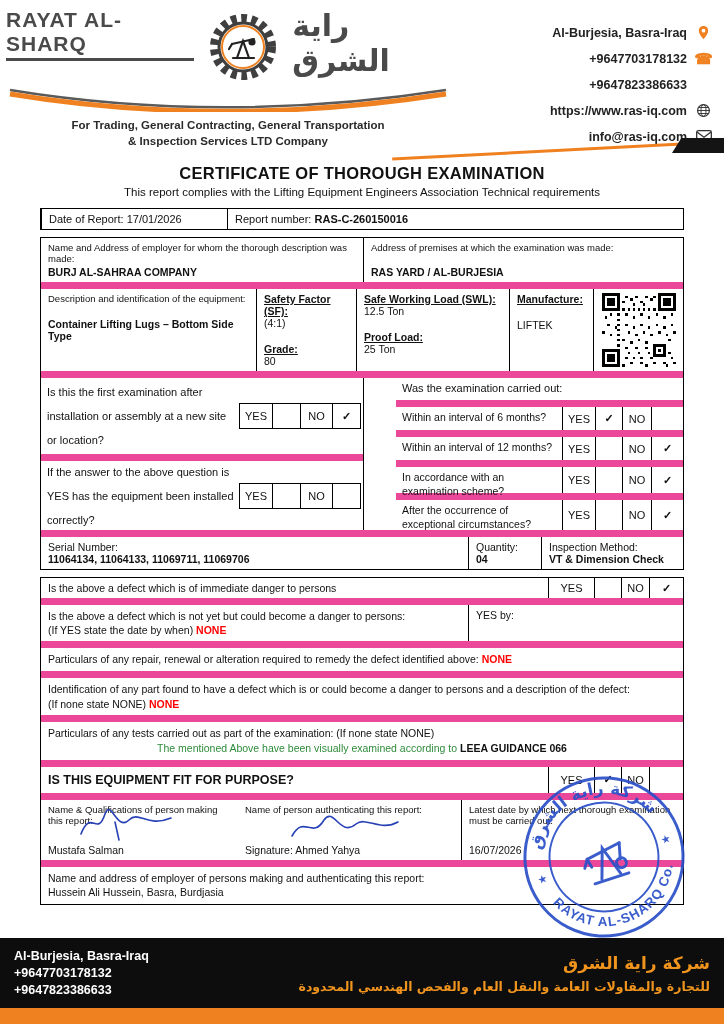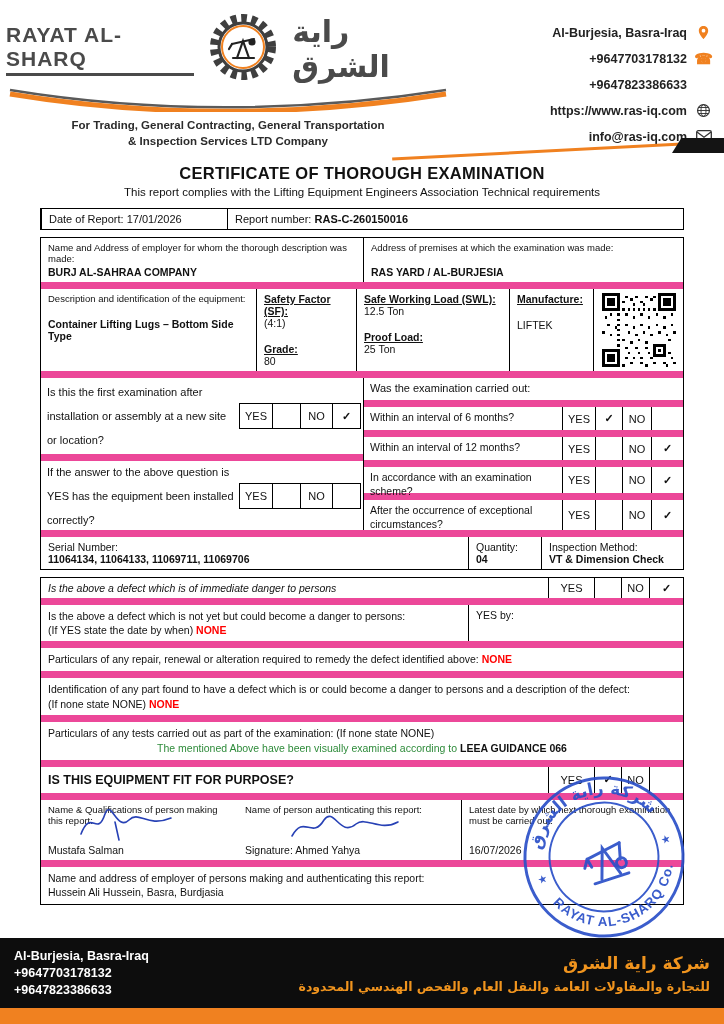--- a/index.html
+++ b/index.html
@@ -3,21 +3,21 @@
 <meta charset="utf-8">
 <style>
   * { margin:0; padding:0; box-sizing:border-box; }
   html,body { background:#9a9a9a; }
   body { font-family:"Liberation Sans", sans-serif; color:#111; }
   .page { width:724px; height:1024px; background:#fff; position:relative; margin:0 auto; overflow:hidden; }
 
   
   .header { position:relative; height:160px; }
   .header-left { position:absolute; left:6px; top:8px; width:444px; }
-  .logo-row { display:flex; align-items:center; justify-content:center; gap:10px; }
+  .logo-row { display:flex; align-items:flex-start; justify-content:center; gap:10px; }
   .logo-en { font-size:21px; font-weight:bold; letter-spacing:1px; color:#4a4a4a; border-bottom:3px solid #4a4a4a; padding-bottom:2px; }
   .logo-ar { font-size:30px; font-weight:bold; color:#4a4a4a; font-family:"DejaVu Sans", sans-serif; }
   .swoosh { margin-top:-6px; }
   .tagline { text-align:center; font-size:11.5px; font-weight:bold; color:#2b2b2b; line-height:1.35; margin-top:2px; }
   .contacts { position:absolute; right:12px; top:24px; display:flex; flex-direction:column; gap:9px; align-items:flex-end; }
   .contact-line { display:flex; align-items:center; gap:8px; font-size:12.5px; font-weight:bold; color:#222; }
   .cicon { width:17px; height:17px; display:inline-flex; align-items:center; justify-content:center; }
   .icon-txt { font-size:15px; color:#f08120; line-height:1; }
   .diag-line { position:absolute; left:392px; top:150px; width:290px; height:3px; background:#f08120; transform:rotate(-3deg); }
   .black-flag { position:absolute; right:0; top:138px; width:52px; height:15px; background:#141414; transform:skewX(-32deg); transform-origin:right bottom; }
@@ -47,38 +47,38 @@
 
   .emp-row > .cell { width:322px; min-height:44px; display:flex; flex-direction:column; }
   .emp-row > .cell:last-child { flex:1; }
 
   .eq-row { min-height:82px; }
   .eq-desc { width:215px; } .eq-sf { width:100px; } .eq-swl { width:153px; } .eq-man { width:84px; }
   .eq-qr { flex:1; display:flex; align-items:center; justify-content:center; padding:2px; }
   .mt6 { margin-top:14px; }
 
   .exam-left { width:322px; }
-  .exam-right { flex:1; }
+  .exam-right { flex:1;padding-left:32px; }
   .q-block { height:76px; display:flex; align-items:center; padding-left:6px; }
   .q-text { width:190px; font-size:11px; line-height:24px; }
   .ynbox { display:flex; border:1px solid #000; margin-left:auto; margin-right:2px; }
   .ynbox > span { height:24px; display:flex; align-items:center; justify-content:center; font-size:11px; border-left:1px solid #000; }
   .ynbox > span:first-child { border-left:none; }
   .yn-lab { width:32px; } .yn-mk { width:28px; font-weight:bold; }
   .exam-heading { height:22px; padding:4px 6px; font-size:11px; }
   .exam-item { display:flex; }
   .exam-item .lab { flex:1; padding:4px 6px; font-size:10.5px; line-height:1.3; }
   .ec { display:flex; align-items:center; justify-content:center; font-size:11px; }
   .mk { font-weight:bold; }
   .h30 { height:30px; } .h33 { height:33px; } .h37 { height:37px; }
   .w27 { width:27px; } .w28 { width:28px; } .w29 { width:29px; } .w32 { width:32px; } .w33 { width:33px; } .w34 { width:34px; } .w46 { width:46px; }
 
   .sr-serial { width:427px; } .sr-qty { width:73px; } .sr-method { flex:1; }
 
-  .imm-label { flex:1; padding:4px 7px;font-style:italic; }
+  .imm-label { flex:1; padding:4px 7px; }
   .yb-left { width:427px; line-height:1.35; }
   .yb-right { flex:1; }
   .full { flex:1; line-height:1.4; }
   .tests-center { text-align:center; }
   .fit-label { flex:1; padding:6px 7px; font-size:12.5px; font-weight:bold; }
   .sig-row > .cell { min-height:60px; position:relative; display:flex; flex-direction:column; }
   .sig1 { width:197px; } .sig2 { width:223px; } .sig3 { flex:1; }
   .sig-svg { position:absolute; pointer-events:none; }
 
   

